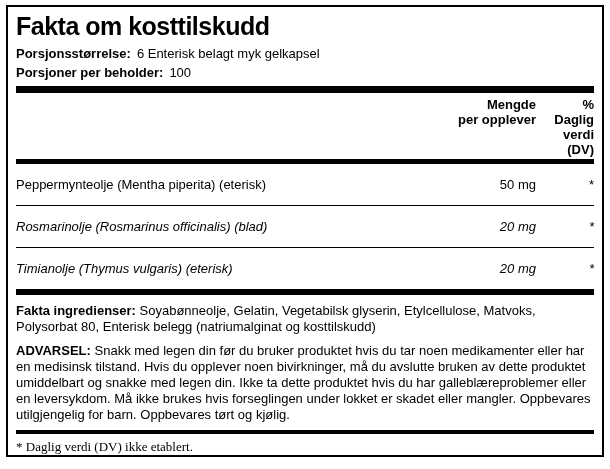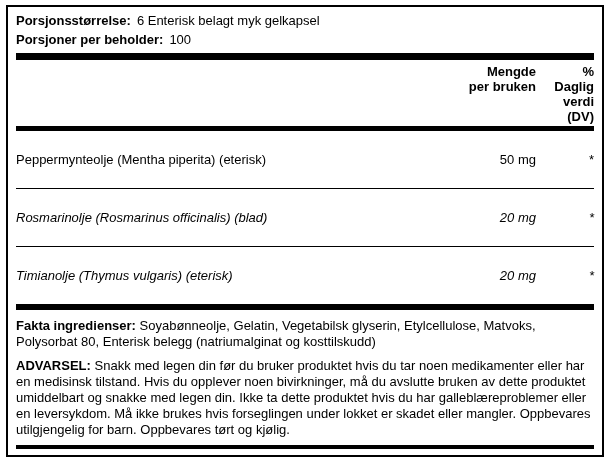--- a/index.html
+++ b/index.html
@@ -46,21 +46,21 @@
     line-height: 15px;
     text-align: right;
     white-space: pre-line;
   }
   .cell-amount { width: 112px; }
   .cell-dv { width: 58px; }
   .ing-table { width: 100%; }
   .ing-row {
     display: flex;
     align-items: center;
-    padding: 20px 0;
+    padding: 12px 0;
     font-size: 13px;
     line-height: 17px;
   }
   .ing-row + .ing-row { border-top: 1px solid #000; font-style: italic; }
   .ing-name { flex: 1; text-align: left; }
   .ing-amount { width: 112px; text-align: right; }
   .ing-dv { width: 58px; text-align: right; }
   .para {
     margin-top: 8px;
     font-size: 13px;
@@ -72,34 +72,35 @@
     font-size: 13px;
     line-height: 16px;
     font-family: Liberation Serif, serif;
   }
 </style>
 </head>
 <body>
 
 <div class="panel">
 
+  <div class="title">Fakta om kosttilskudd</div>
 
   <div class="meta-line">
     <span class="lbl">Porsjonsstørrelse:</span><span class="val">6 Enterisk belagt myk gelkapsel</span>
   </div>
 
   <div class="meta-line">
     <span class="lbl">Porsjoner per beholder:</span><span class="val">100</span>
   </div>
 
   <div class="hr-thick"></div>
 
   <div class="col-head">
     <div class="cell cell-amount">Mengde
-per bruken</div>
+per opplever</div>
     <div class="cell cell-dv">%
 Daglig
 verdi
 (DV)</div>
   </div>
 
   <div class="hr-med"></div>
 
   <div class="ing-table">
     <div class="ing-row">

